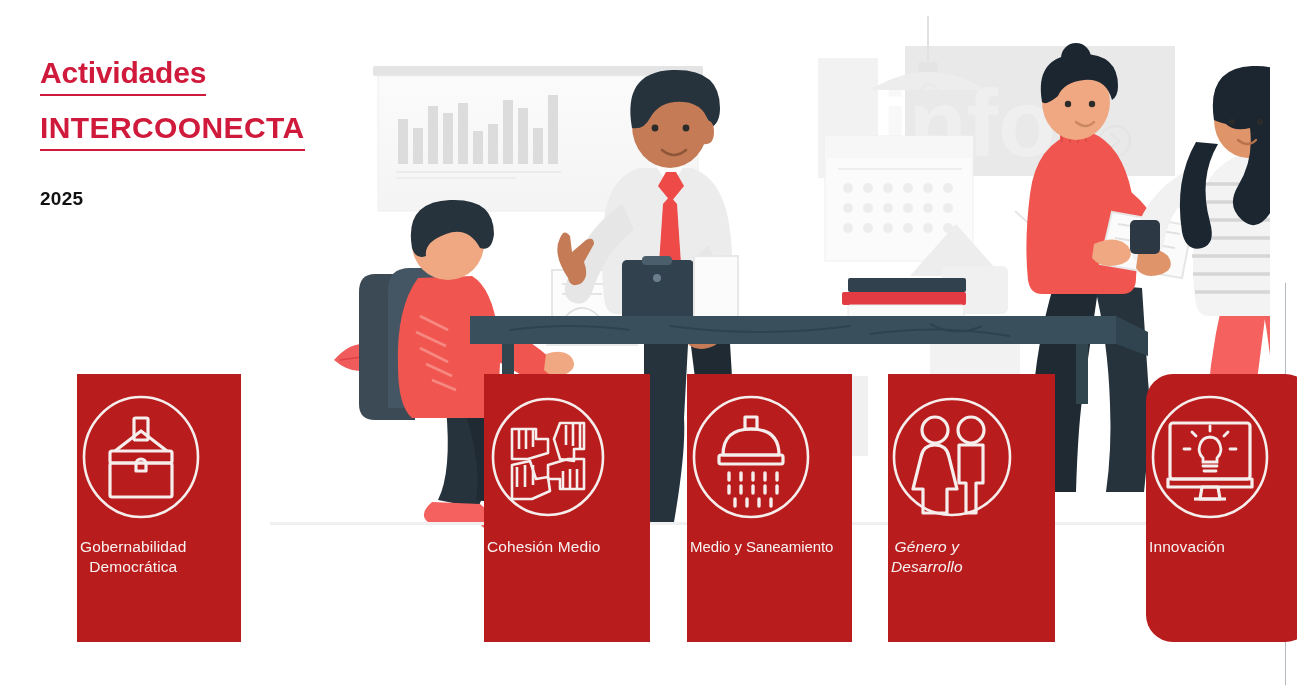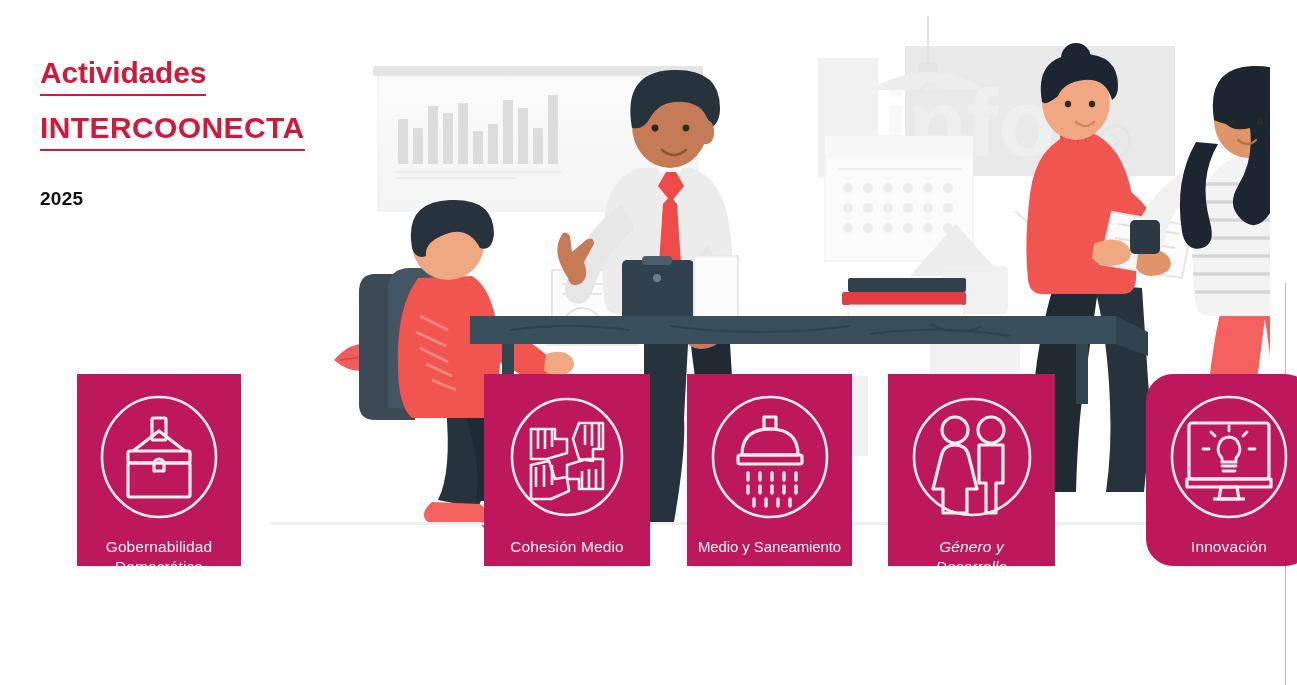--- a/index.html
+++ b/index.html
@@ -38,24 +38,24 @@
 
   
   #right-rule{
     position:absolute;left:1285px;top:283px;width:1px;height:402px;
     background:#9aa3ab;opacity:.75;
   }
 
   
   .card{
     position:absolute;
-    background:#be185d;
-    top:374px;height:192px;width:164px;
+    background:#b91c1c;
+    top:374px;height:268px;width:164px;
     box-sizing:border-box;
-    display:flex;flex-direction:column;align-items:center;
+    display:flex;flex-direction:column;align-items:flex-start;
   }
   .card-icon{
     margin-top:19px;
     width:128px;height:128px;
     display:block;
   }
   .card-icon svg{display:block;width:128px;height:128px;}
   .card-label{
     margin-top:16px;
     color:#f7f2f2;

